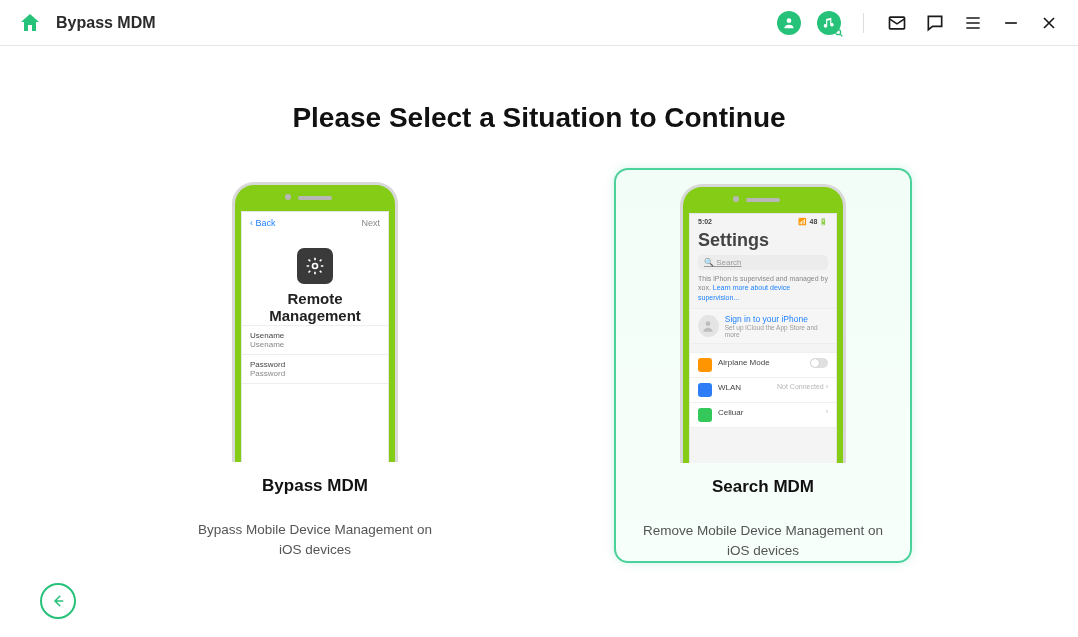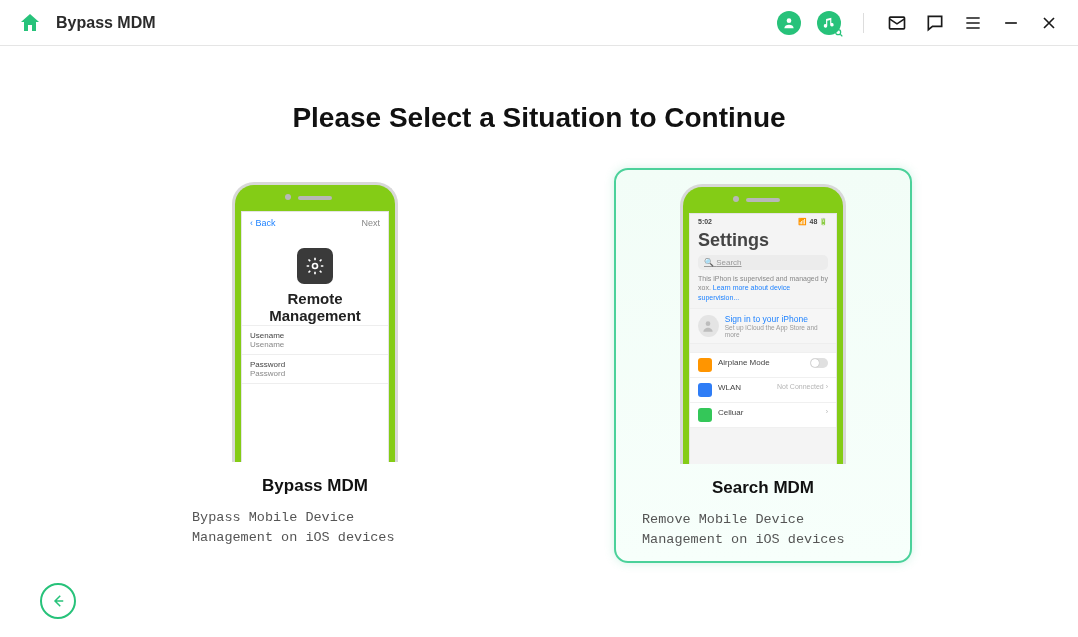--- a/index.html
+++ b/index.html
@@ -34,21 +34,21 @@
     width: 298px; height: 395px; border-radius: 14px;
     display: flex; flex-direction: column; align-items: center;
     padding-top: 0; cursor: pointer;
   }
   .card.selected {
     border: 2px solid #4bd19a;
     background: linear-gradient(#f2fdf7,#f7fffb);
     box-shadow: 0 0 10px rgba(75,209,154,.25);
   }
   .card-title { font-size: 17px; font-weight: 700; margin-top: 14px; }
-  .card-desc  { font-size: 13.5px; color: #555; text-align: left; margin-top: 12px; line-height: 1.5; padding: 0 26px; font-family: Liberation Mono, monospace; }
+  .card-desc  { font-size: 13.5px; color: #555; text-align: center; margin-top: 24px; line-height: 1.5; padding: 0 26px; }
 
   
   .phone {
     width: 166px; height: 280px; background: #84cc16;
     border: 3px solid #d8d8d8; border-bottom: none;
     border-radius: 22px 22px 0 0; margin-top: 14px;
     position: relative; overflow: hidden;
   }
   .speaker { width: 34px; height: 4px; background: #b8b8b8; border-radius: 3px;
              position: absolute; top: 11px; left: 50%; transform: translateX(-50%); }

